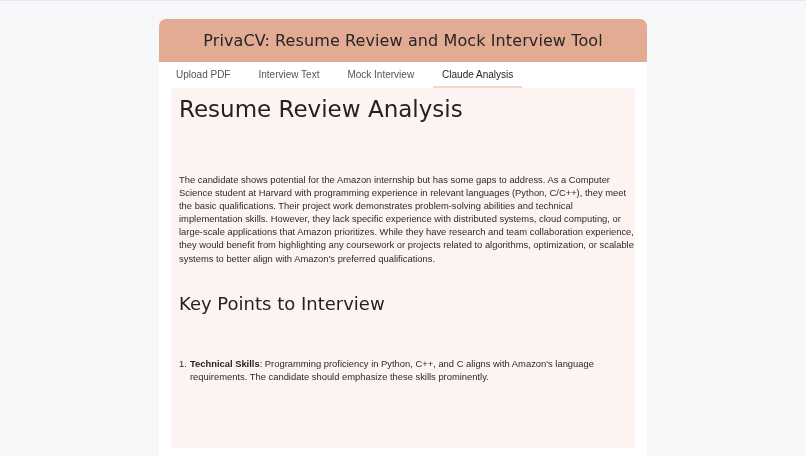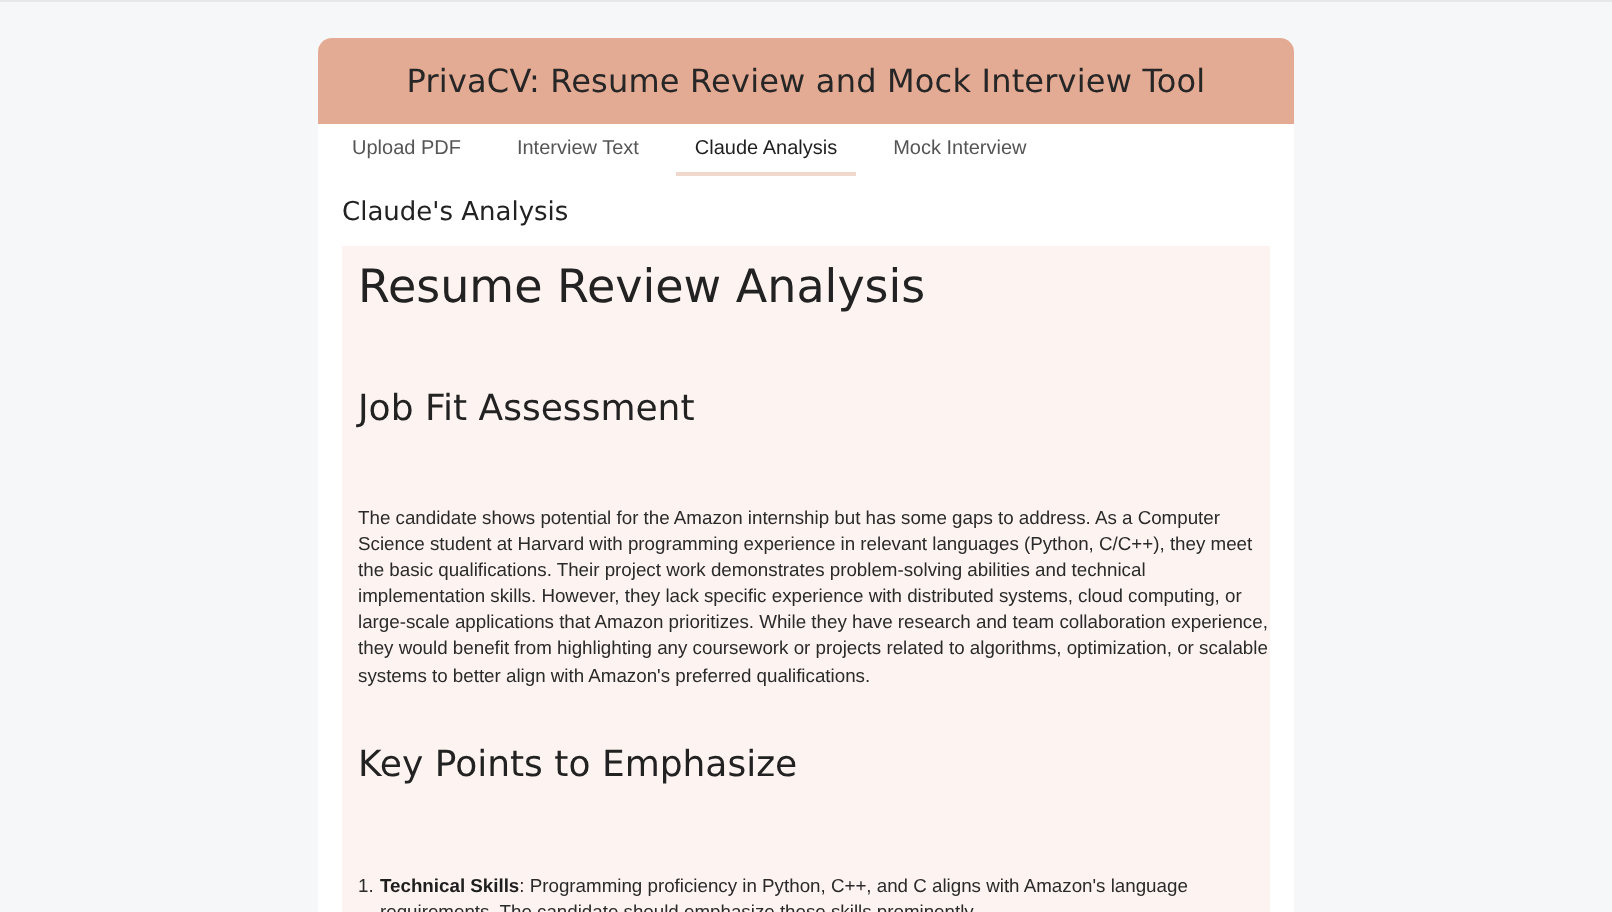--- a/index.html
+++ b/index.html
@@ -98,32 +98,30 @@
 <body>
 
 <div class="app">
   <div class="header">
     <h1>PrivaCV: Resume Review and Mock Interview Tool</h1>
   </div>
 
   <div class="tabs">
     <div class="tab">Upload PDF</div>
     <div class="tab">Interview Text</div>
+    <div class="tab">Mock Interview</div>
     <div class="tab active">Claude Analysis</div>
-    <div class="tab">Mock Interview</div>
   </div>
 
-  <div class="section-label">Claude's Analysis</div>
 
   <div class="panel">
     <h2 class="title">Resume Review Analysis</h2>
-    <h3 class="h-jobfit">Job Fit Assessment</h3>
     <div class="spacer1"></div>
     <p class="para">The candidate shows potential for the Amazon internship but has some gaps to address. As a Computer Science student at Harvard with programming experience in relevant languages (Python, C/C++), they meet the basic qualifications. Their project work demonstrates problem-solving abilities and technical implementation skills. However, they lack specific experience with distributed systems, cloud computing, or large-scale applications that Amazon prioritizes. While they have research and team collaboration experience, they would benefit from highlighting any coursework or projects related to algorithms, optimization, or scalable systems to better align with Amazon's preferred qualifications.</p>
-    <h3 class="h-key">Key Points to Emphasize</h3>
+    <h3 class="h-key">Key Points to Interview</h3>
     <ol class="list">
       <li>
         <span class="num">1.</span>
         <span><b>Technical Skills</b><span>: Programming proficiency in Python, C++, and C aligns with Amazon's language requirements. The candidate should emphasize these skills prominently.</span></span>
       </li>
     </ol>
   </div>
 </div>
 
 </body></html>

